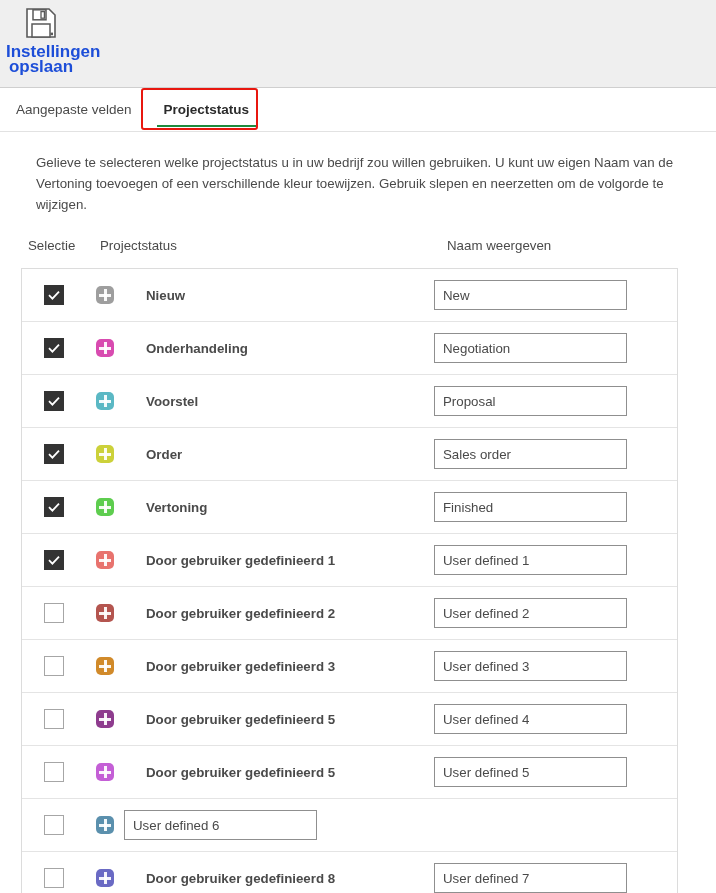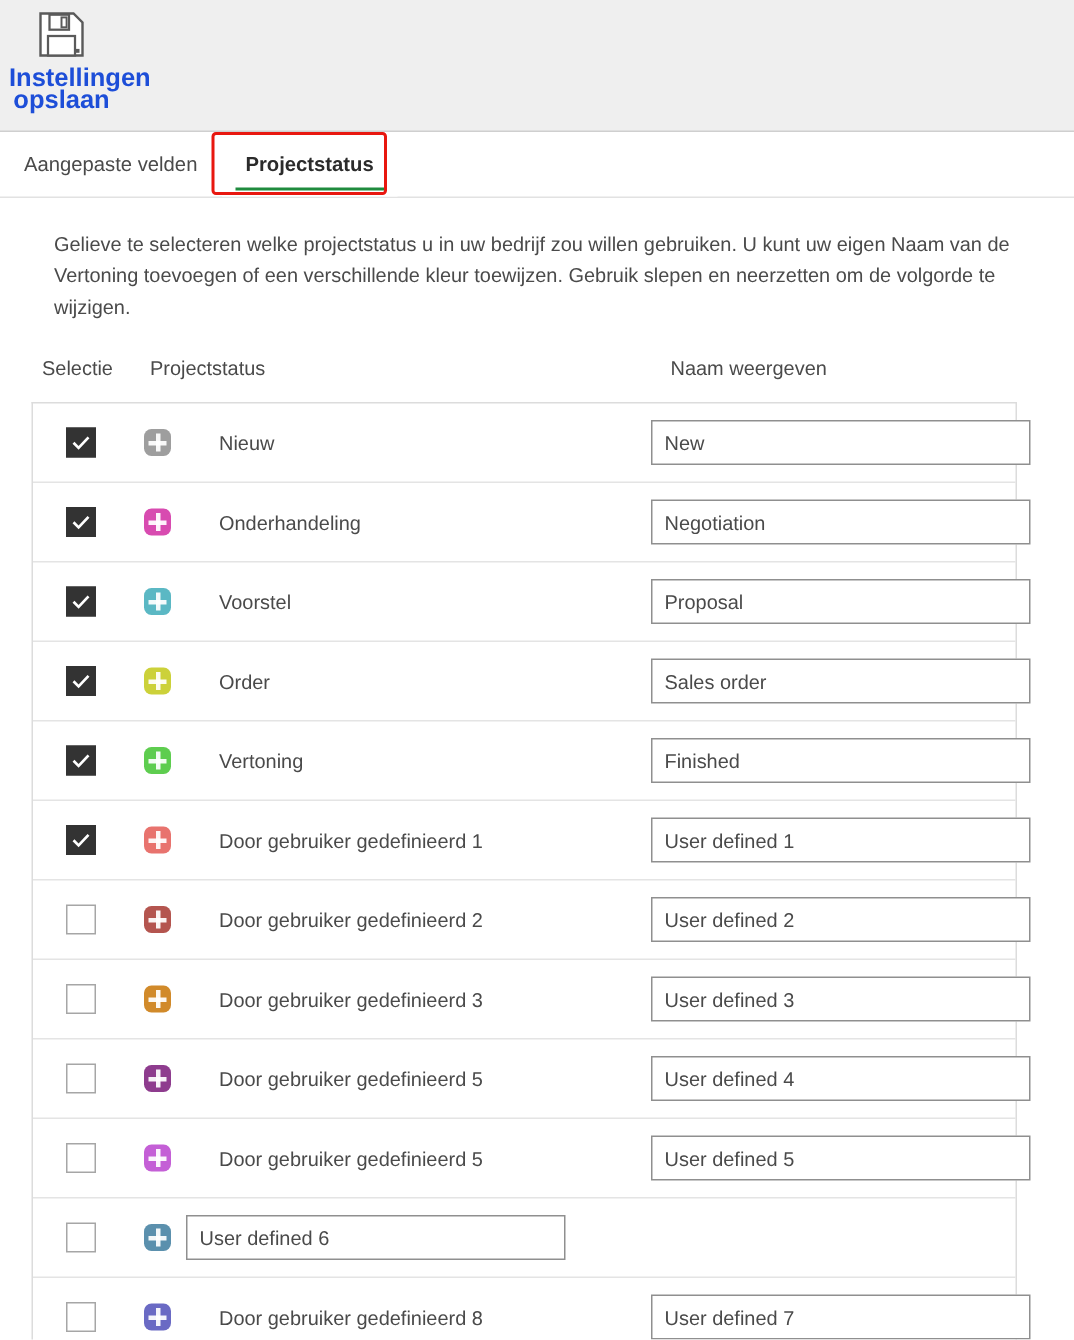--- a/index.html
+++ b/index.html
@@ -165,28 +165,29 @@
     width: 18px; height: 18px;
   }
   .plus-h { left: 3px; top: 7.5px; width: 12px; height: 3px; }
   .plus-v { left: 7.5px; top: 3px; width: 3px; height: 12px; }
 
   .cell-name {
     flex: 1;
     font-size: 13.3px;
     color: #4a4a4a;
     padding-left: 22px;
+    font-weight: bold;
   }
   .cell-input {
     width: 243px;
     flex: none;
     padding-right: 11px;
   }
   .cell-input input {
-    width: 253px;
+    width: 193px;
     height: 30px;
     border: 1px solid #8f8f8f;
     background: #ffffff;
     font-size: 13.3px;
     font-family: "Liberation Sans", sans-serif;
     color: #4a4a4a;
     padding: 0 8px;
     outline: none;
   }
 </style>

